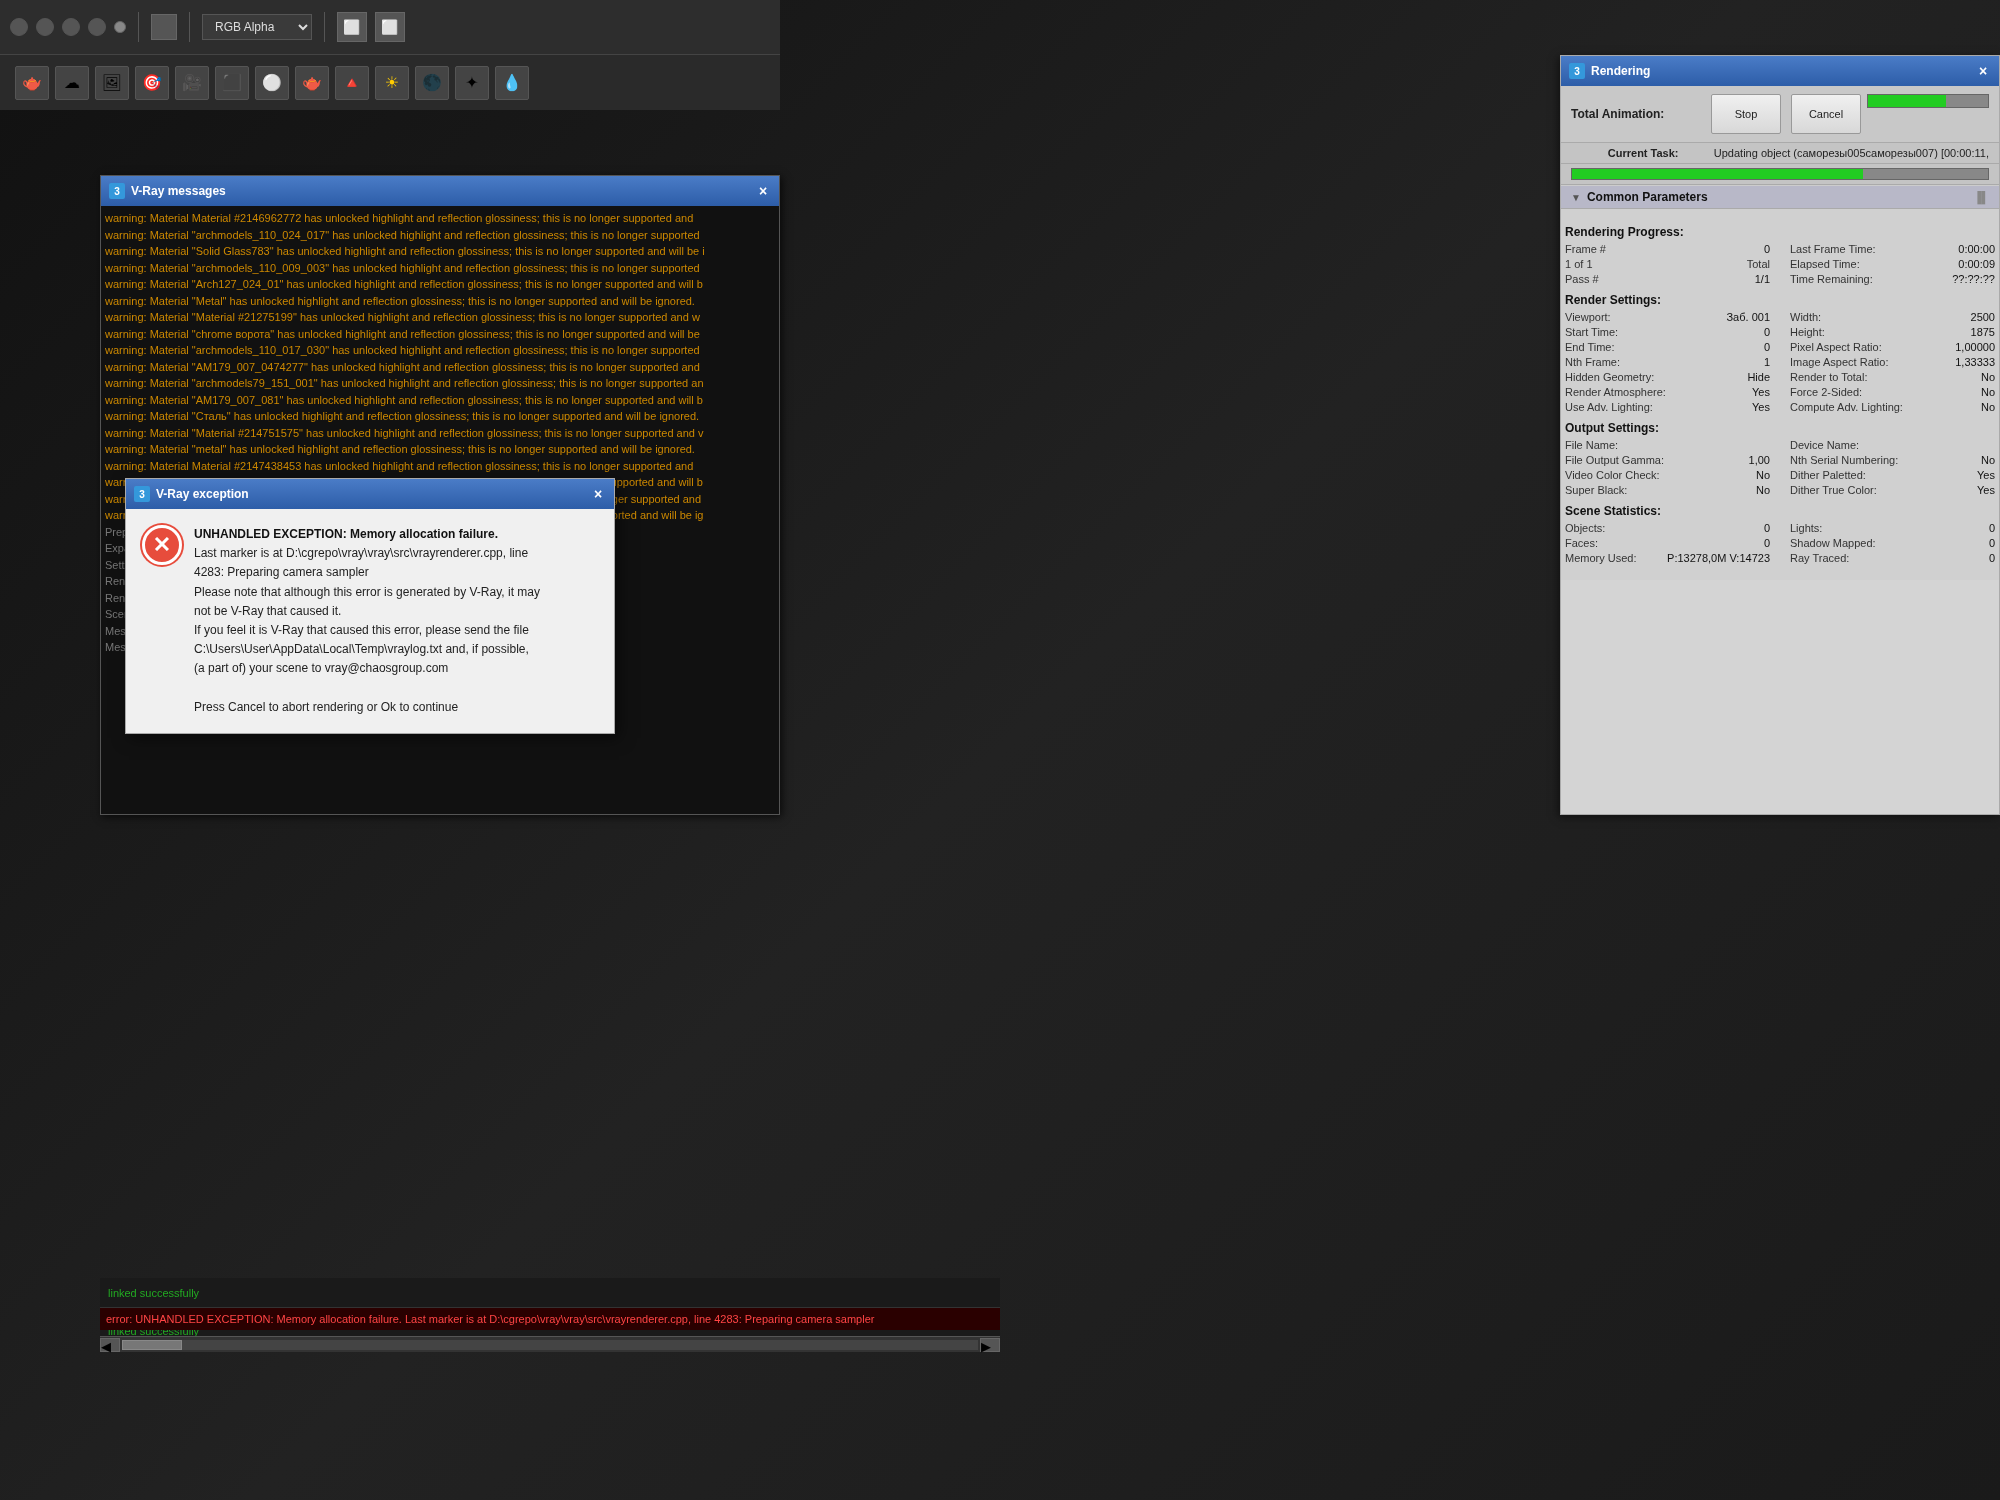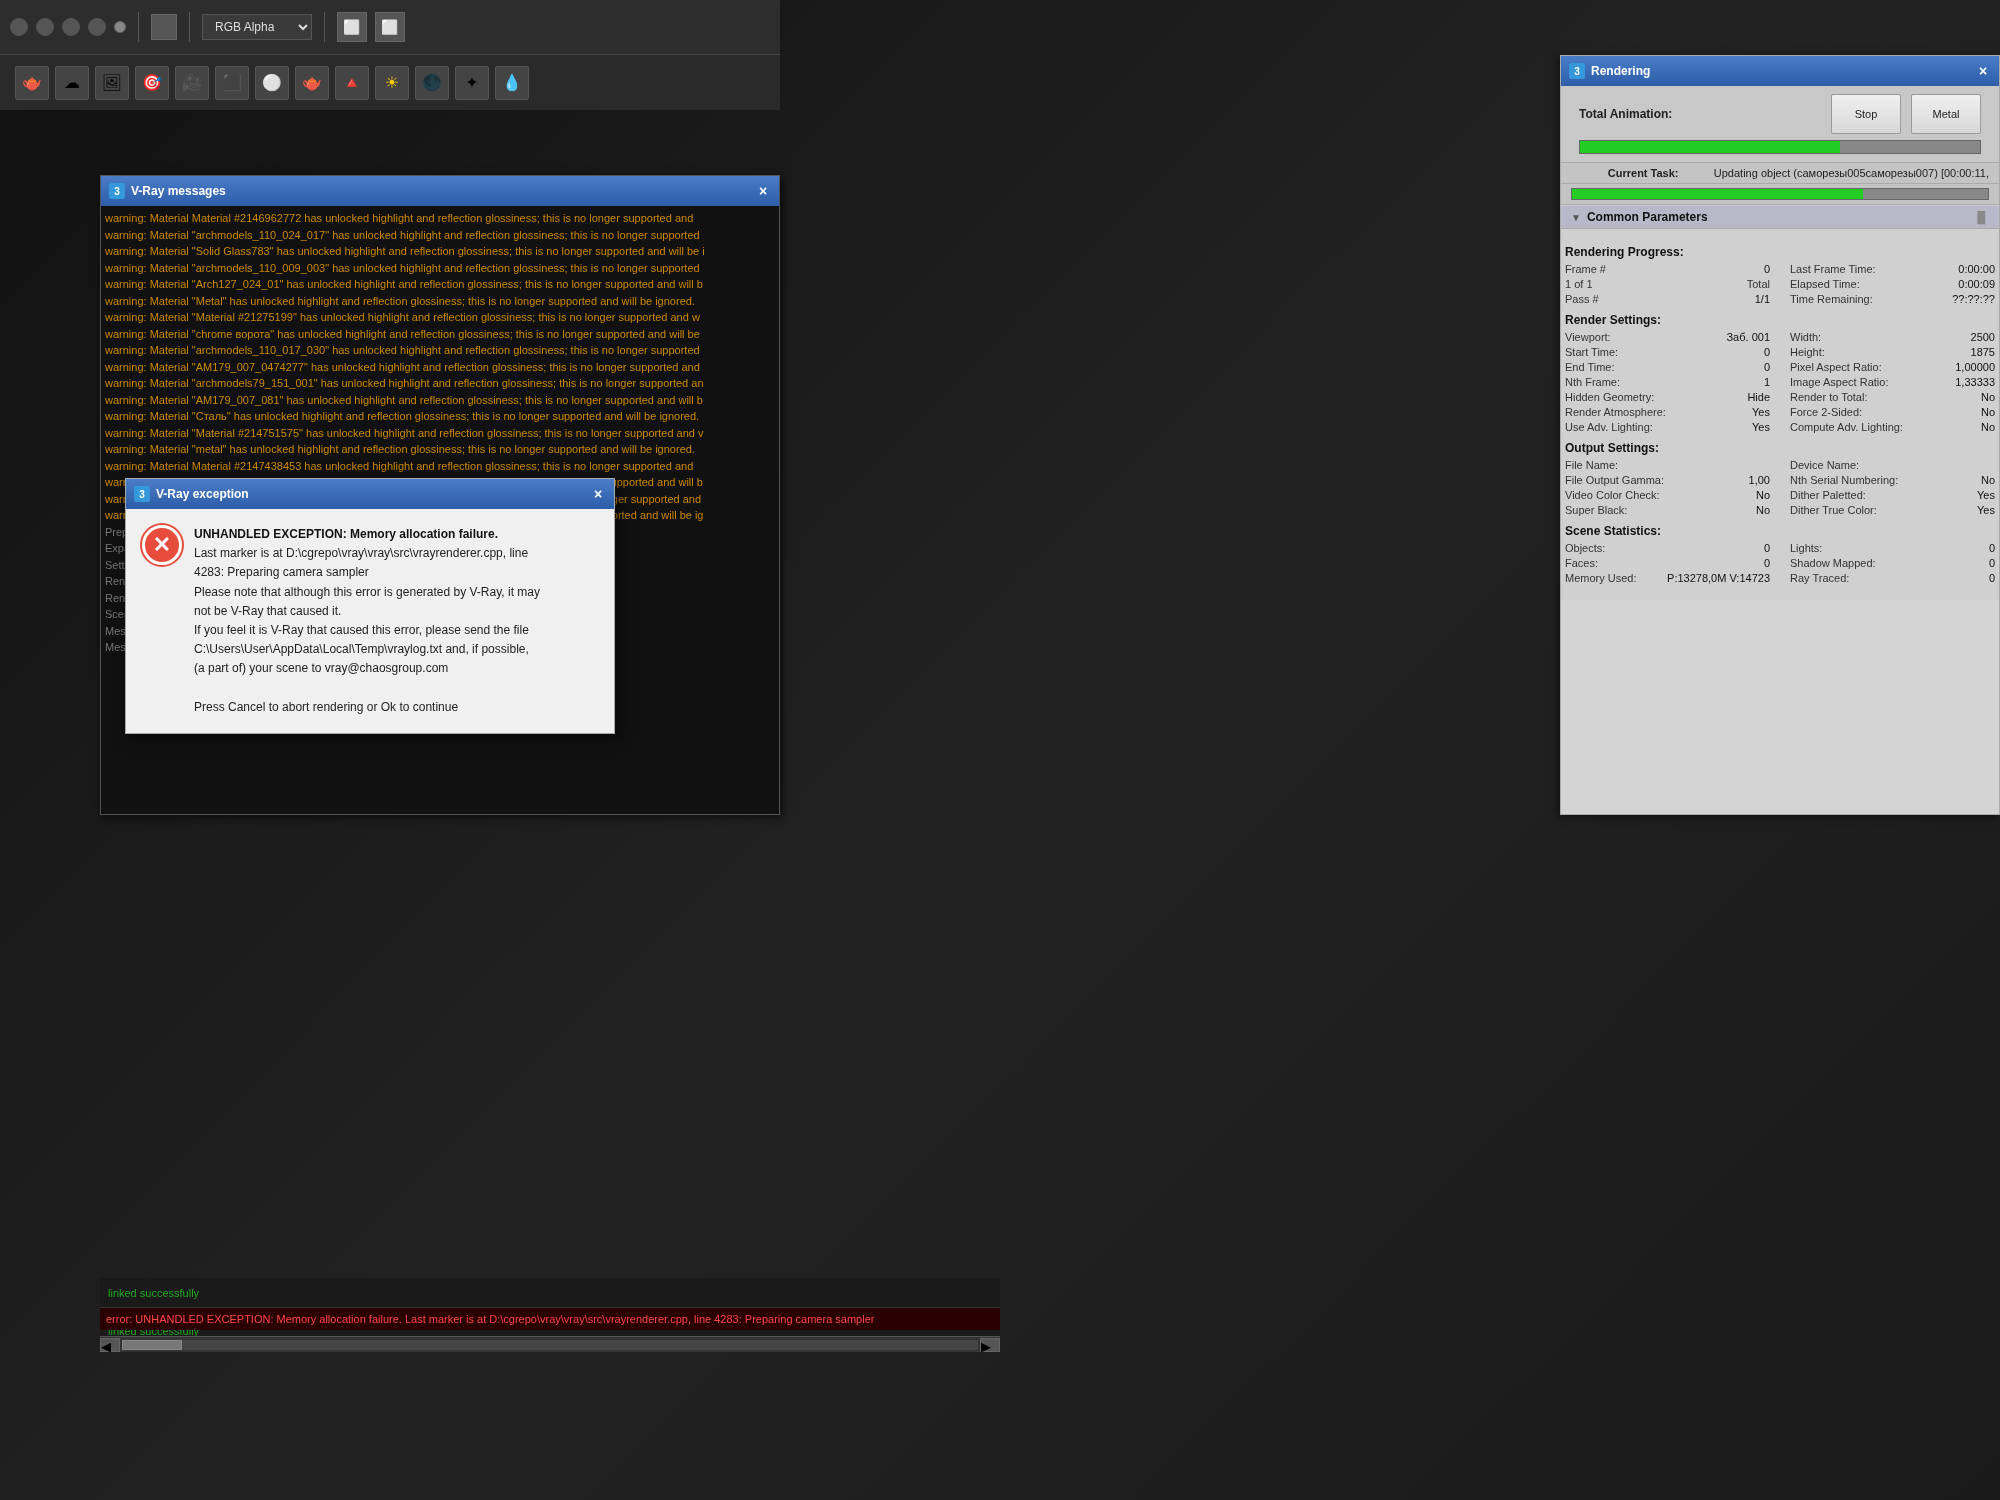--- a/index.html
+++ b/index.html
@@ -267,24 +267,24 @@
       align-items: center;
       padding: 0 8px;
       color: white;
       font-size: 12px;
       font-weight: bold;
       justify-content: space-between;
     }
 
     .rendering-header {
       background: #c8c8c8;
-      padding: 8px 18px;
+      padding: 8px 10px;
       border-bottom: 1px solid #aaa;
       display: flex;
-      flex-direction: column;
+      flex-direction: row;
       gap: 6px;
     }
 
     .rendering-header-row {
       display: flex;
       align-items: center;
       gap: 10px;
     }
 
     .rendering-label {
@@ -536,21 +536,21 @@
       <span>Rendering</span>
     </div>
     <div class="titlebar-close">×</div>
   </div>
 
   <div class="rendering-header">
     <div class="rendering-header-row">
       <span class="rendering-label">Total Animation:</span>
       <div style="flex:1;"></div>
       <button class="rendering-btn">Stop</button>
-      <button class="rendering-btn">Metal</button>
+      <button class="rendering-btn">Cancel</button>
     </div>
     <div class="progress-bar-container">
       <div class="progress-bar-fill" style="width: 65%;"></div>
     </div>
   </div>
 
   <div class="current-task-row">
     <span class="task-label">Current Task:</span>
     <span>Updating object (саморезы005саморезы007) [00:00:11,</span>
   </div>

